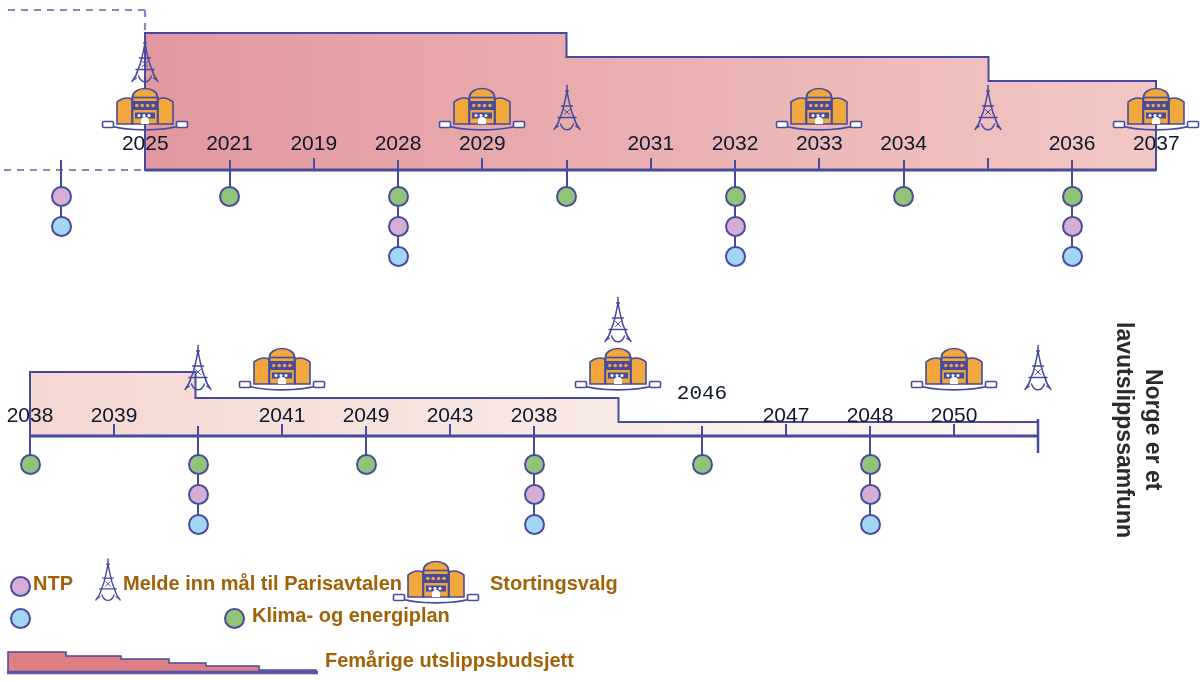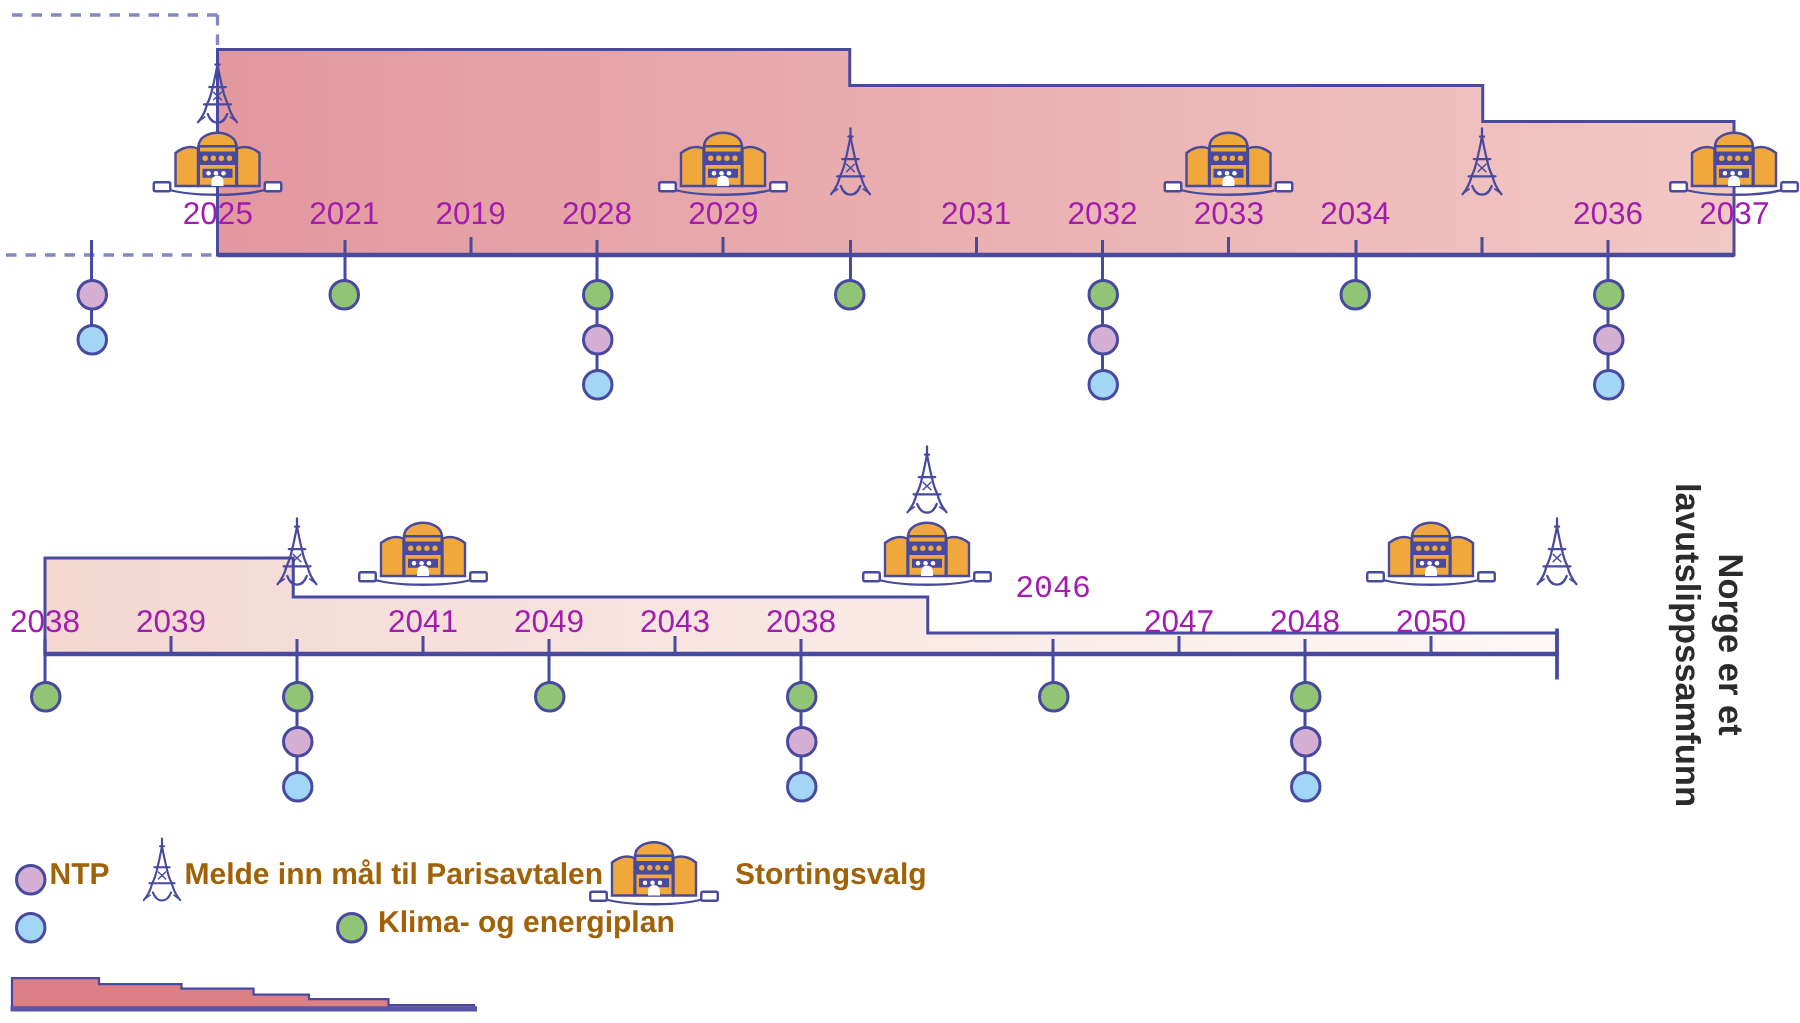--- a/index.html
+++ b/index.html
@@ -1,20 +1,20 @@
 <!DOCTYPE html>
 <html style="--ntp: #d5afd3; --pm: #a3d5f5; --kep: #92c475;"><head>
 <meta charset="utf-8">
 <style>
   html,body{margin:0;padding:0;background:#ffffff;}
   #stage{position:relative;width:1200px;height:682px;background:#fff;overflow:hidden;
          font-family:"Liberation Sans",sans-serif;}
   #canvas{position:absolute;left:0;top:0;}
   #dyn,#legend,#titlebox{position:absolute;left:0;top:0;width:1200px;height:682px;pointer-events:none;}
-  .yl{position:absolute;text-align:center;font-size:21px;font-weight:400;color:#a21caf;}
+  .yl{position:absolute;text-align:center;font-size:21px;font-weight:400;color:#0f172a;}
   .tick,.stem{position:absolute;background:#474a9f;}
   .dot{position:absolute;width:21px;height:21px;border:2.5px solid #474a9f;border-radius:50%;box-sizing:border-box;background:#fff;}
   .c-ntp{background:var(--ntp);}
   .c-pm{background:var(--pm);}
   .c-kep{background:var(--kep);}
   .icon{position:absolute;}
   .lg-label{position:absolute;font-size:20px;font-weight:700;color:#a16207;white-space:nowrap;}
   .vtitle{position:absolute;left:1100px;top:290px;width:68px;height:280px;
           writing-mode:vertical-rl;text-align:center;
           font-size:23px;font-weight:700;color:#2b2b2b;line-height:1.25;}
@@ -221,20 +221,21 @@
           <use href="#sym-building"></use>
         </svg>
     </div>
     <div class="lg-label" style="left:490px;top:572px">Stortingsvalg</div>
 
     <div class="dot c-pm" style="left:10px;top:608px"></div>
 
     <div class="dot c-kep" style="left:224px;top:608px"></div>
     <div class="lg-label" style="left:252px;top:604px">Klima- og energiplan</div>
 
+    <div class="lg-label" style="left:325px;top:649px">Femårige utslippsbudsjett</div>
   </div>
 
   <div id="titlebox">
     <div class="vtitle">
       <div>Norge er et</div>
       <div>lavutslippssamfunn</div>
     </div>
   </div>
 
 </div>

